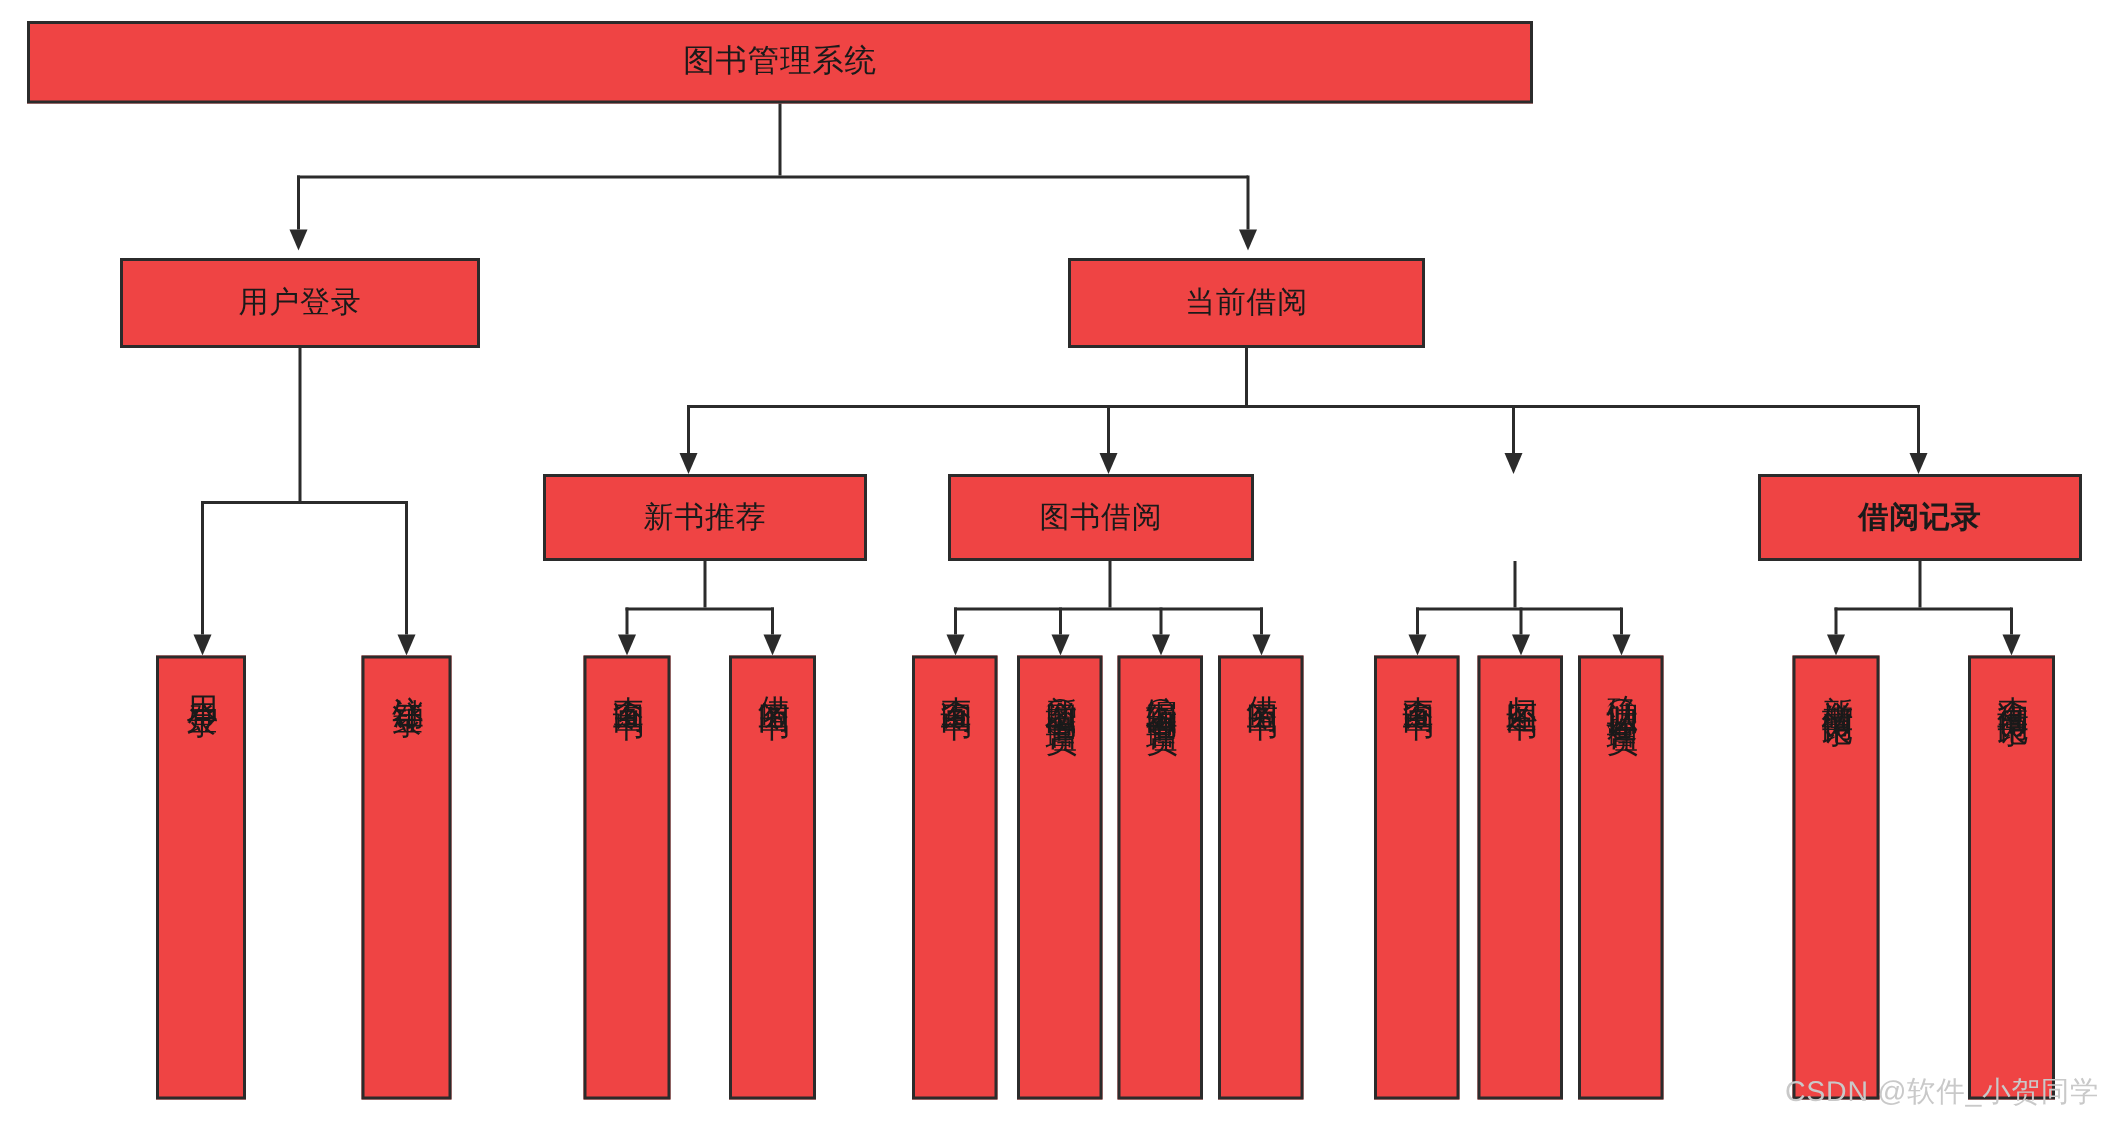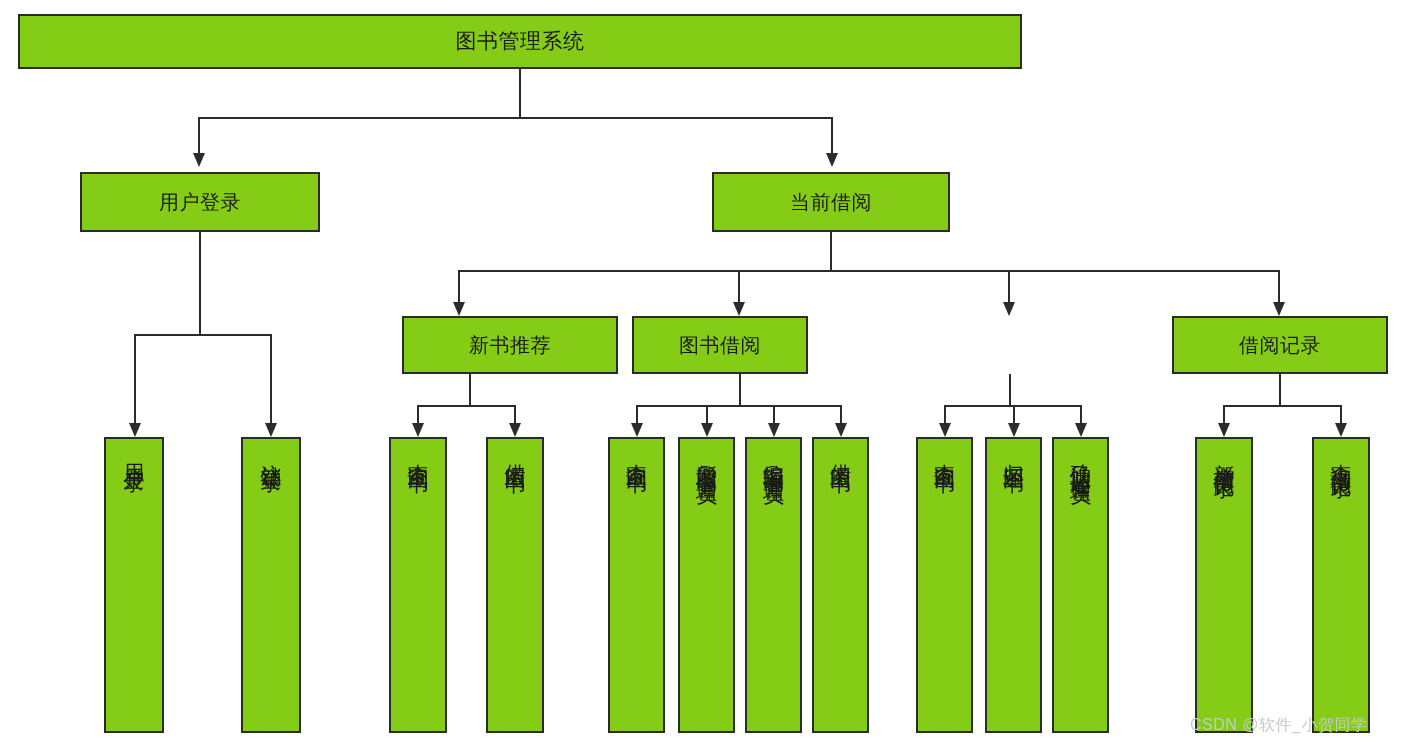--- a/index.html
+++ b/index.html
@@ -11,21 +11,21 @@
     position:relative;
     width:1405px;
     height:747px;
     background:#ffffff;
     overflow:hidden;
   }
   
   .node{
     position:absolute;
     box-sizing:border-box;
-    background:#84cc16;
+    background:#ef4444;
     border:2px solid #2b2b2b;
     display:flex;
     align-items:center;
     justify-content:center;
     color:#1a1a1a;
     text-align:center;
   }
   .node .lbl{
     display:block;
     line-height:1.15;
@@ -61,21 +61,21 @@
     position:absolute;
     width:0;height:0;
     border-left:6px solid transparent;
     border-right:6px solid transparent;
     border-top:14px solid #2b2b2b;
   }
   
   #watermark{
     position:absolute;
     color:#c9c9c9;
-    font-size:16px;
+    font-size:19px;
     white-space:nowrap;
     letter-spacing:0.5px;
     pointer-events:none;
   }
 </style>
 </head>
 <body>
 
 <div id="stage">
 
@@ -109,27 +109,27 @@
   <div class="ln h" style="left:458px;top:270px;width:822px;"></div>
   <div class="ln v" style="left:458px;top:270px;height:33px;"></div>
   <div class="arrow" style="left:453px;top:302px;"></div>
   <div class="ln v" style="left:738px;top:270px;height:33px;"></div>
   <div class="arrow" style="left:733px;top:302px;"></div>
   <div class="ln v" style="left:1008px;top:270px;height:33px;"></div>
   <div class="arrow" style="left:1003px;top:302px;"></div>
   <div class="ln v" style="left:1278px;top:270px;height:33px;"></div>
   <div class="arrow" style="left:1273px;top:302px;"></div>
 
-  <div class="node h-node" style="left:362px;top:316px;width:216px;height:58px;margin-left:40px;">
+  <div class="node h-node" style="left:362px;top:316px;width:216px;height:58px;">
     <span class="lbl">新书推荐</span>
   </div>
-  <div class="node h-node" style="left:632px;top:316px;width:176px;height:58px;">
+  <div class="node h-node" style="left:632px;top:316px;width:204px;height:58px;">
     <span class="lbl">图书借阅</span>
   </div>
-  <div class="node h-node" style="left:1172px;top:316px;width:216px;height:58px;">
+  <div class="node h-node" style="left:1172px;top:316px;width:216px;height:58px;font-weight:bold;">
     <span class="lbl">借阅记录</span>
   </div>
 
   <div class="ln v" style="left:469px;top:374px;height:31px;"></div>
   <div class="ln h" style="left:417px;top:405px;width:99px;"></div>
   <div class="ln v" style="left:417px;top:405px;height:18px;"></div>
   <div class="arrow" style="left:412px;top:423px;"></div>
   <div class="ln v" style="left:514px;top:405px;height:18px;"></div>
   <div class="arrow" style="left:509px;top:423px;"></div>
 

